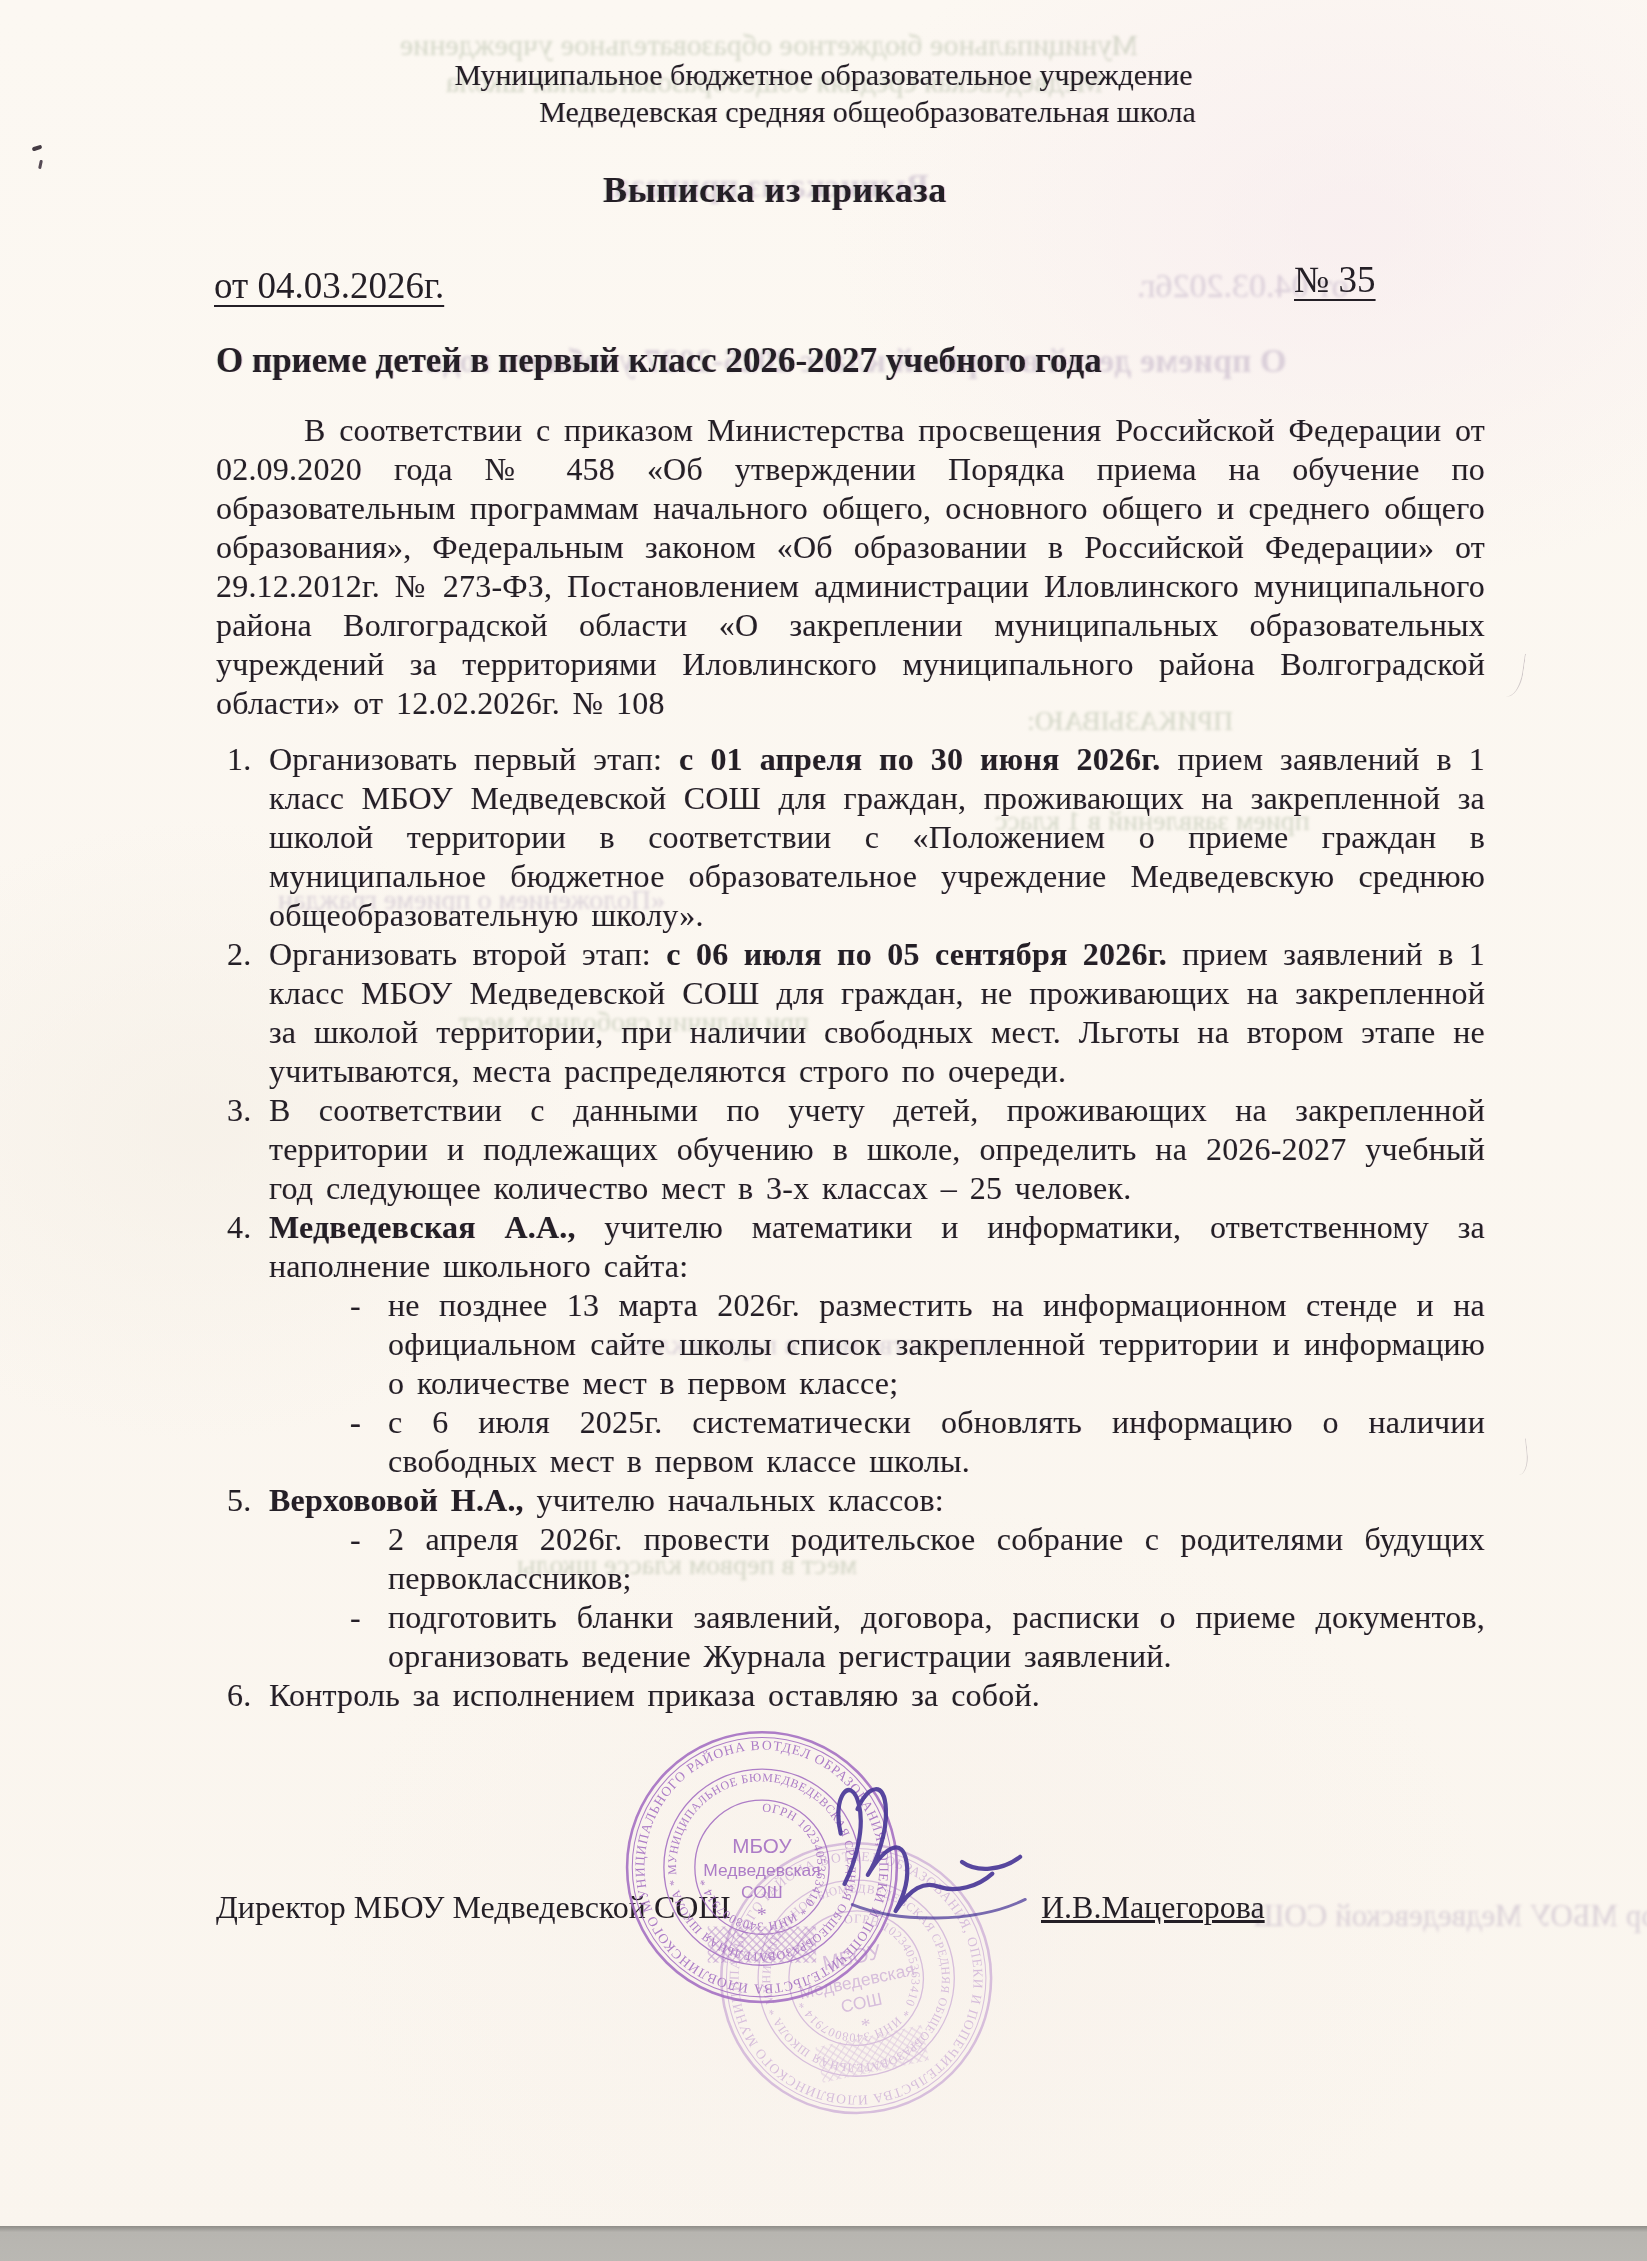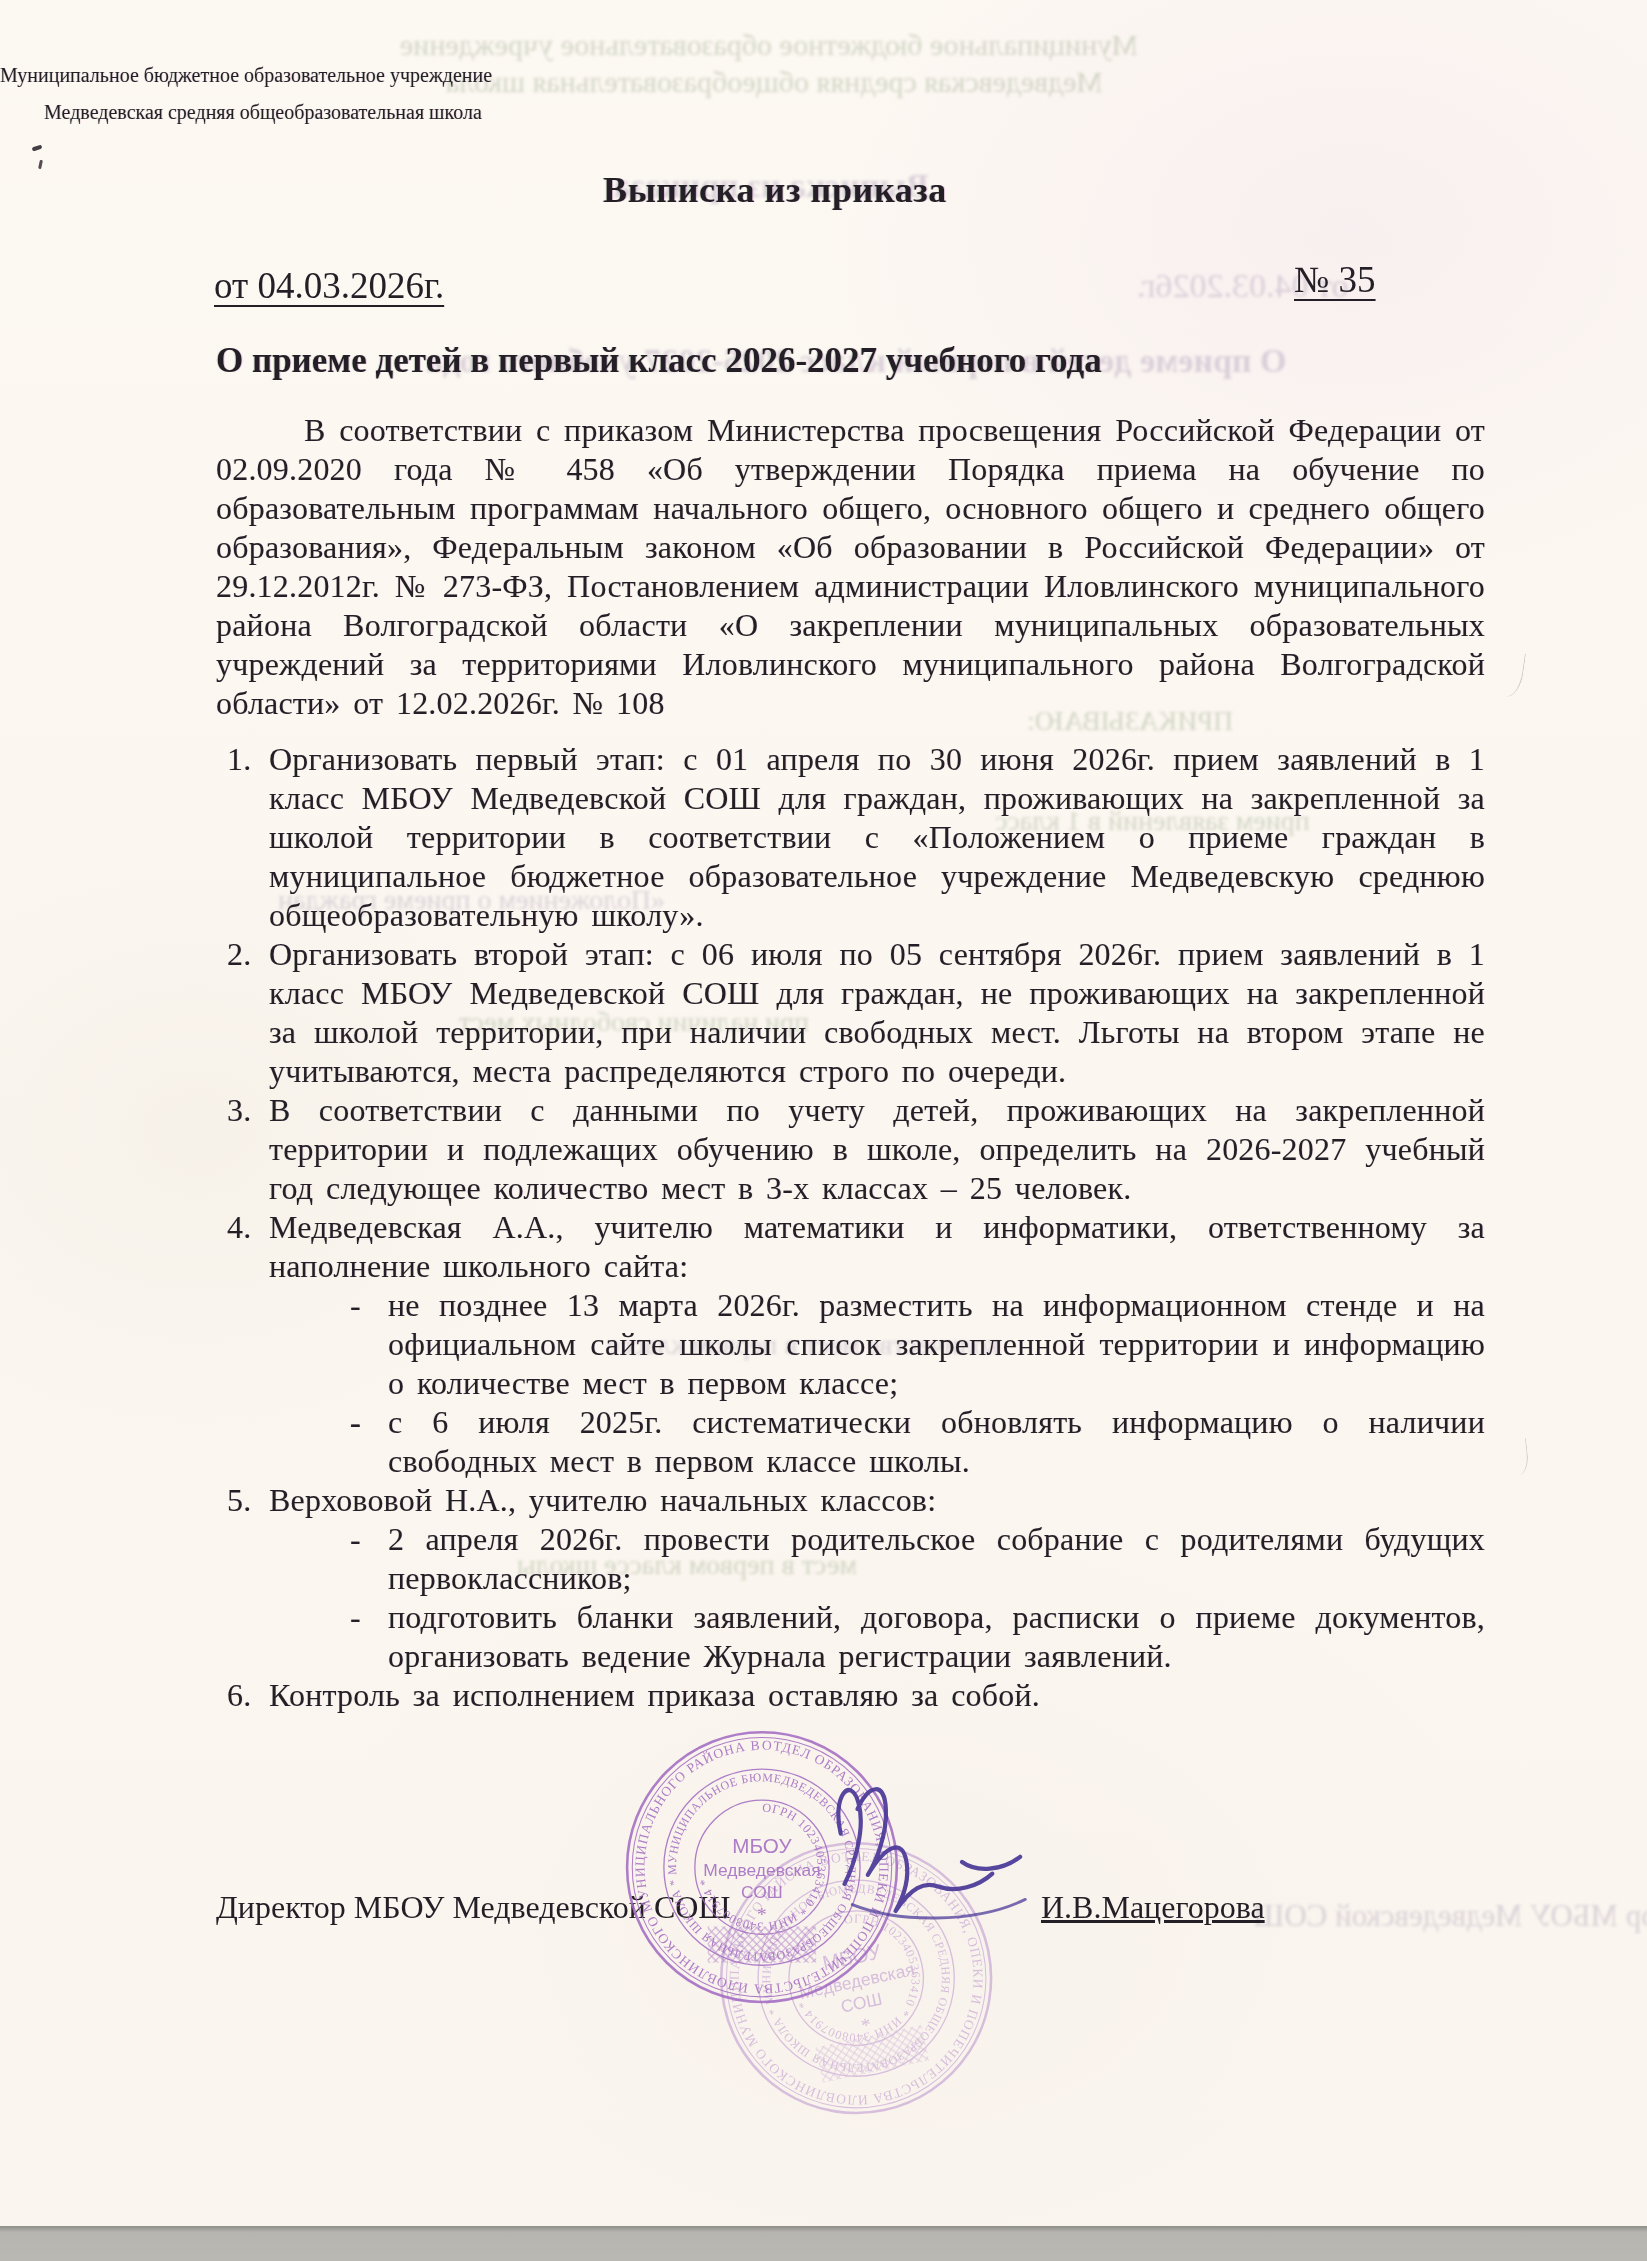--- a/index.html
+++ b/index.html
@@ -11,21 +11,21 @@
     overflow:hidden;
     background:
       radial-gradient(840px 581px at 82% 10%, rgba(246,232,238,.55), transparent 62%),
       radial-gradient(646px 517px at 12% 50%, rgba(242,236,226,.5), transparent 60%),
       radial-gradient(904px 646px at 55% 85%, rgba(247,240,234,.6), transparent 65%),
       linear-gradient(#fcf8f2, #faf5ee);
     font-family:"Liberation Serif","DejaVu Serif",serif;
     color:#241f26;
   }
   
-  .org-line{position:absolute;left:0;width:1647px;font-size:20px;line-height:36px;
+  .org-line{position:absolute;left:0;width:1647px;text-align:center;font-size:30px;line-height:36px;
     text-shadow:0.8px 0 0 rgba(150,60,150,.18), -0.8px 0 0 rgba(60,130,60,.15);}
   .org-line1{top:57px;}
   .org-line2{top:94px;padding-left:44px;}
   .doc-type{position:absolute;left:0;top:169px;width:1550px;text-align:center;
     font-size:36px;font-weight:bold;letter-spacing:0.6px;
     text-shadow:1px 0 0 rgba(150,60,150,.22), -1px 0 0 rgba(60,130,60,.18);}
   .date-line{position:absolute;left:214px;top:264px;font-size:37px;text-decoration:underline;
     text-underline-offset:6.5px;text-decoration-thickness:1.9px;}
   .number-line{position:absolute;left:1294px;top:258px;font-size:37px;text-decoration:underline;
     text-underline-offset:6.5px;text-decoration-thickness:1.9px;}
@@ -37,21 +37,21 @@
     text-shadow:0.6px 0 0 rgba(150,60,150,.14), -0.6px 0 0 rgba(70,130,70,.12);}
   .intro{text-align:justify;text-indent:88px;margin:0;}
   .resolve{margin:0;}
   .order-list{margin-top:17px;}
   .item{position:relative;padding-left:53px;}
   .item .num{position:absolute;left:11px;top:0;}
   .itext{text-align:justify;}
   .sub{position:relative;padding-left:172px;}
   .sub .dash{position:absolute;left:134px;top:0;}
   .stext{text-align:justify;}
-  .b{font-weight:normal;}
+  .b{font-weight:bold;}
   .u{text-underline-offset:5.2px;text-decoration-thickness:1.9px;}
   
   .sig-row{position:absolute;left:216px;top:1889px;width:1292px;font-size:32px;}
   .sig-name{position:absolute;left:825px;top:0;text-decoration:underline;}
   
   .stamp-wrap{position:absolute;left:549px;top:1699px;width:555px;height:517px;}
   
   .ghost{position:absolute;transform:scaleX(-1);filter:blur(1.4px);white-space:nowrap;
     font-size:28px;color:rgba(128,104,150,.26);pointer-events:none;}
   .ghost.green{color:rgba(118,138,102,.30);}

